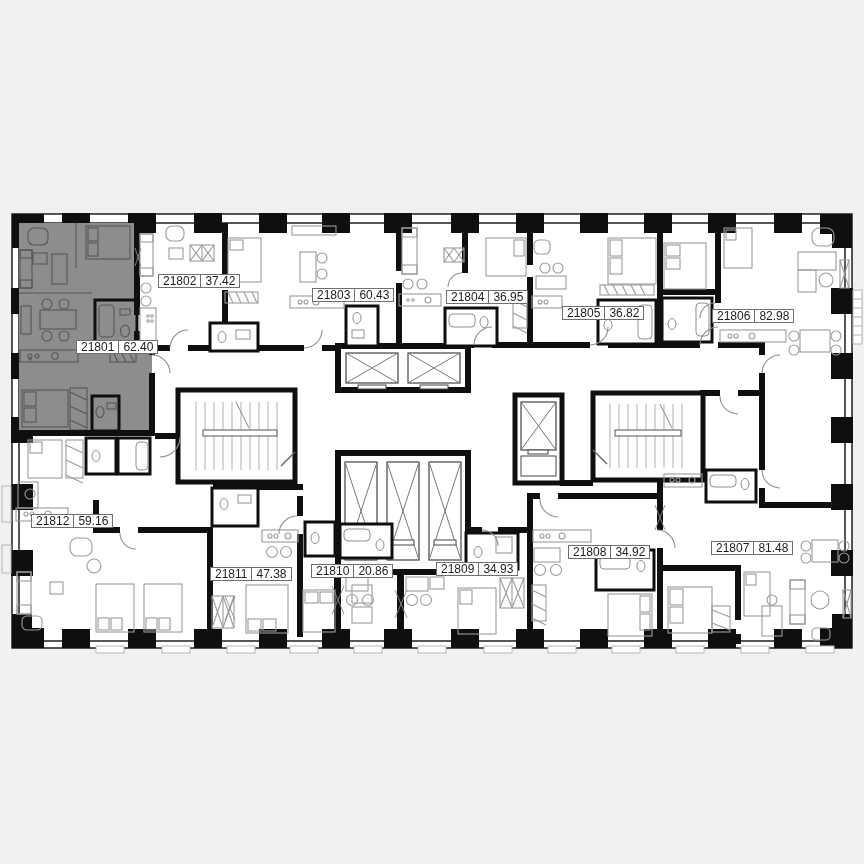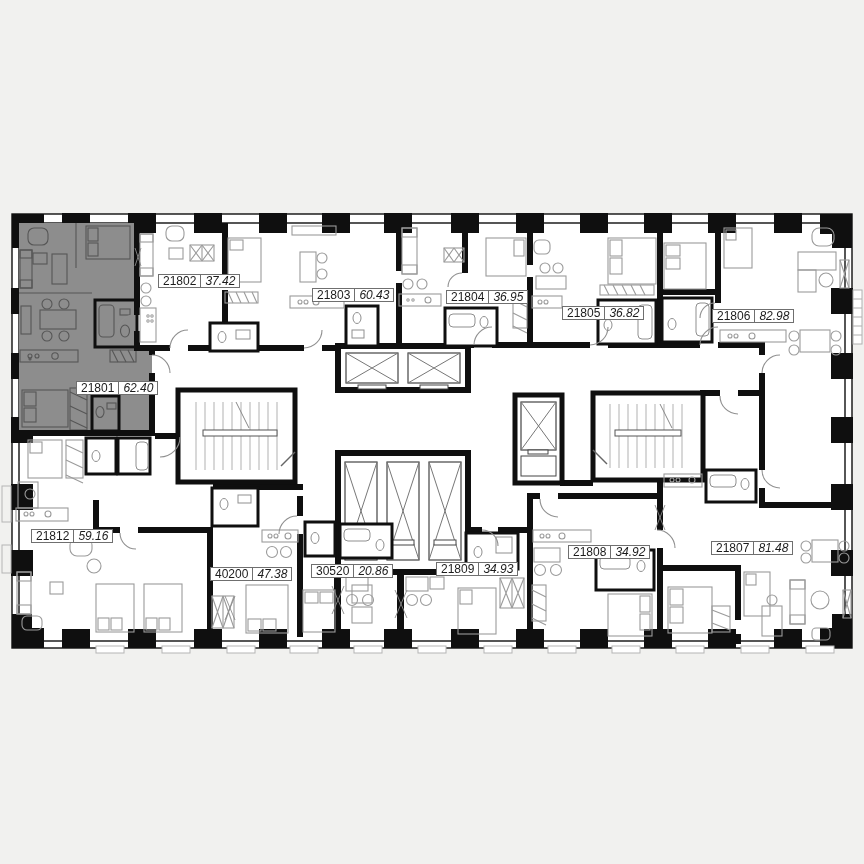--- a/index.html
+++ b/index.html
@@ -5,21 +5,21 @@
   html,body{margin:0;padding:0;}
   body{width:864px;height:864px;background:#f1f1ef;font-family:"Liberation Sans",sans-serif;}
   #stage{position:relative;width:864px;height:864px;overflow:hidden;}
   #plan-svg{position:absolute;left:0;top:0;}
   .ulabel{
     position:absolute;display:flex;align-items:stretch;background:#ffffff;
     border:1px solid #6f6f6f;color:#1c1c1c;font-size:12px;line-height:12px;
     white-space:nowrap;z-index:5;cursor:pointer;
   }
   .ulabel .uid{padding:0 4px;}
-  .ulabel .uarea{padding:0 4px;border-left:1px solid #6f6f6f;font-style:italic;}
+  .ulabel .uarea{padding:0 4px;border-left:1px solid #6f6f6f;}
 </style>
 </head>
 <body>
 
 <div id="stage">
 
 <svg id="plan-svg" width="864" height="864" viewBox="0 0 864 864">
 
   <g>
     <rect x="12" y="214" width="840" height="434" fill="#ffffff" stroke="#0f0f0f" stroke-width="1.4"></rect>
@@ -563,21 +563,21 @@
 
   <g stroke="#8a8a8a" stroke-width="0.9">
     <path d="M332,586 L344,614 M344,586 L332,614"></path>
     <path d="M395,590 L407,618 M407,590 L395,618"></path>
     <path d="M655,505 L665,530 M665,505 L655,530"></path>
     <path d="M135,248 L141,266 M141,248 L135,266"></path>
     <path d="M225,596 L235,620 M235,596 L225,620"></path>
   </g>
 </svg>
 
-  <div class="ulabel" style="left:76px;top:381px">
+  <div class="ulabel" style="left:76px;top:340px">
     <span class="uid">21801</span>
     <span class="uarea">62.40</span>
   </div>
   <div class="ulabel" style="left:158px;top:274px">
     <span class="uid">21802</span>
     <span class="uarea">37.42</span>
   </div>
   <div class="ulabel" style="left:312px;top:288px">
     <span class="uid">21803</span>
     <span class="uarea">60.43</span>
@@ -600,25 +600,25 @@
   </div>
   <div class="ulabel" style="left:568px;top:545px">
     <span class="uid">21808</span>
     <span class="uarea">34.92</span>
   </div>
   <div class="ulabel" style="left:436px;top:562px">
     <span class="uid">21809</span>
     <span class="uarea">34.93</span>
   </div>
   <div class="ulabel" style="left:311px;top:564px">
-    <span class="uid">30520</span>
+    <span class="uid">21810</span>
     <span class="uarea">20.86</span>
   </div>
   <div class="ulabel" style="left:210px;top:567px">
-    <span class="uid">40200</span>
+    <span class="uid">21811</span>
     <span class="uarea">47.38</span>
   </div>
-  <div class="ulabel" style="left:31px;top:529px">
+  <div class="ulabel" style="left:31px;top:514px">
     <span class="uid">21812</span>
     <span class="uarea">59.16</span>
   </div>
 
 </div>
 
 </body></html>

